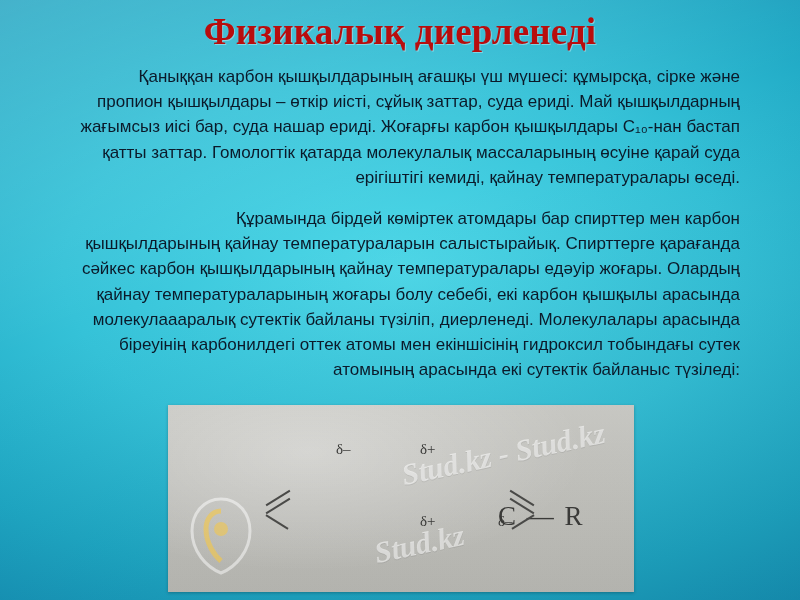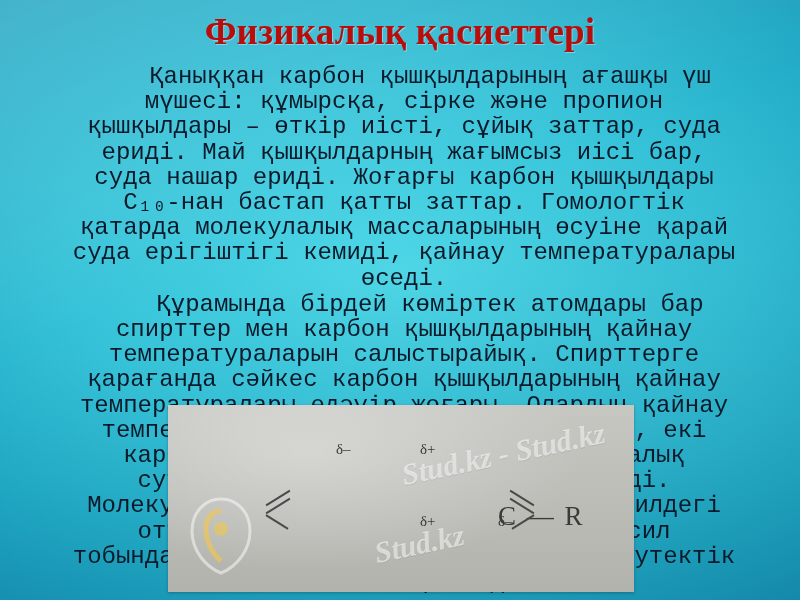--- a/index.html
+++ b/index.html
@@ -41,33 +41,33 @@
     color: #b80d0d;
     text-shadow: 1px 1px 0 rgba(255,255,255,0.35);
     letter-spacing: 0.2px;
     z-index: 3;
   }
   .body-text {
     position: absolute;
     top: 64px;
     left: 68px;
     width: 672px;
-    font-family: Liberation Mono, monospace;
-    font-size: 24px;
+    font-family: Liberation Sans, sans-serif;
+    font-size: 17px;
     line-height: 25.2px;
     color: #0b1a2a;
-    text-align: center;
+    text-align: right;
     z-index: 3;
   }
   .para {
     margin: 0 0 0 0;
     text-indent: 52px;
   }
   .para + .para {
-    margin-top: 1px;
+    margin-top: 16px;
   }
   .image-box {
     position: absolute;
     left: 168px;
     top: 405px;
     width: 466px;
     height: 187px;
     background: linear-gradient(180deg, #c9c9c4 0%, #c2c2bd 30%, #bcbcb7 60%, #b4b4af 100%);
     box-shadow: 0 1px 3px rgba(0,0,0,0.25);
     overflow: hidden;
@@ -147,21 +147,21 @@
   .bond-dbl3 { left: 340px; top: 92px; width: 28px; height: 2px; transform: rotate(32deg); }
   .bond-dbl4 { left: 340px; top: 100px; width: 28px; height: 2px; transform: rotate(32deg); }
   .bond-lo1 { left: 96px; top: 116px; width: 26px; height: 2px; transform: rotate(32deg); }
   .bond-lo2 { left: 342px; top: 116px; width: 26px; height: 2px; transform: rotate(-32deg); }
 </style>
 </head>
 <body>
 
 <div class="slide">
 
-  <div class="title">Физикалық қасиеттері</div>
+  <div class="title">Физикалық диерленеді</div>
 
   <div class="body-text">
     <p class="para">Қаныққан карбон қышқылдарының ағашқы үш мүшесі: құмырсқа, сірке және пропион қышқылдары – өткір иісті, сұйық заттар, суда ериді. Май қышқылдарның жағымсыз иісі бар, суда нашар ериді. Жоғарғы карбон қышқылдары С₁₀-нан бастап қатты заттар. Гомологтік қатарда молекулалық массаларының өсуіне қарай суда ерігіштігі кемиді, қайнау температуралары өседі.</p>
     <p class="para">Құрамында бірдей көміртек атомдары бар спирттер мен карбон қышқылдарының қайнау температураларын салыстырайық. Спирттерге қарағанда сәйкес карбон қышқылдарының қайнау температуралары едәуір жоғары. Олардың қайнау температураларының жоғары болу себебі, екі карбон қышқылы арасында молекулаааралық сутектік байланы түзіліп, диерленеді. Молекулалары арасында біреуінің карбонилдегі оттек атомы мен екіншісінің гидроксил тобындағы сутек атомының арасында екі сутектік байланыс түзіледі:</p>
   </div>
 
   <div class="image-box">
     <div class="image-noise"></div>
 
     <svg class="wm-logo" viewBox="0 0 78 84">

